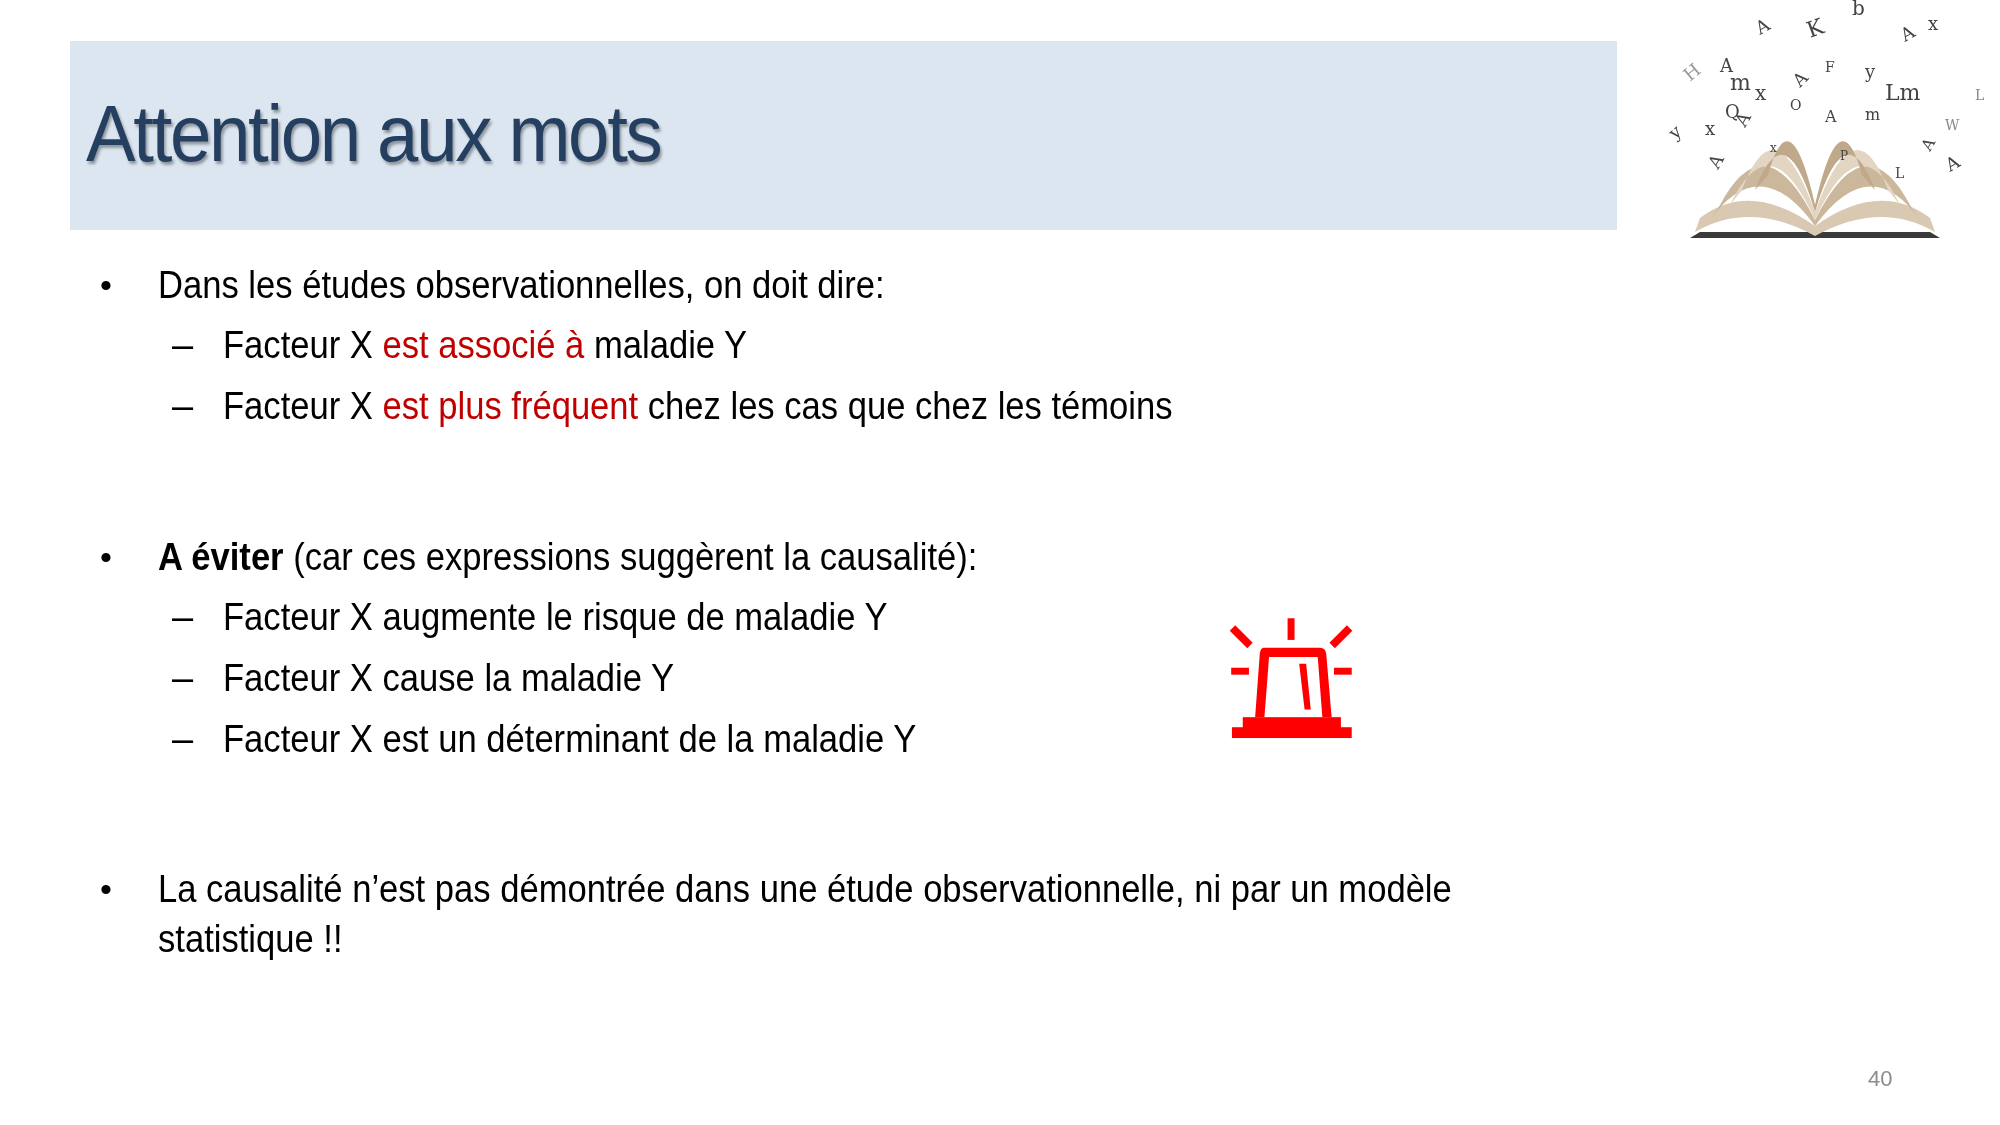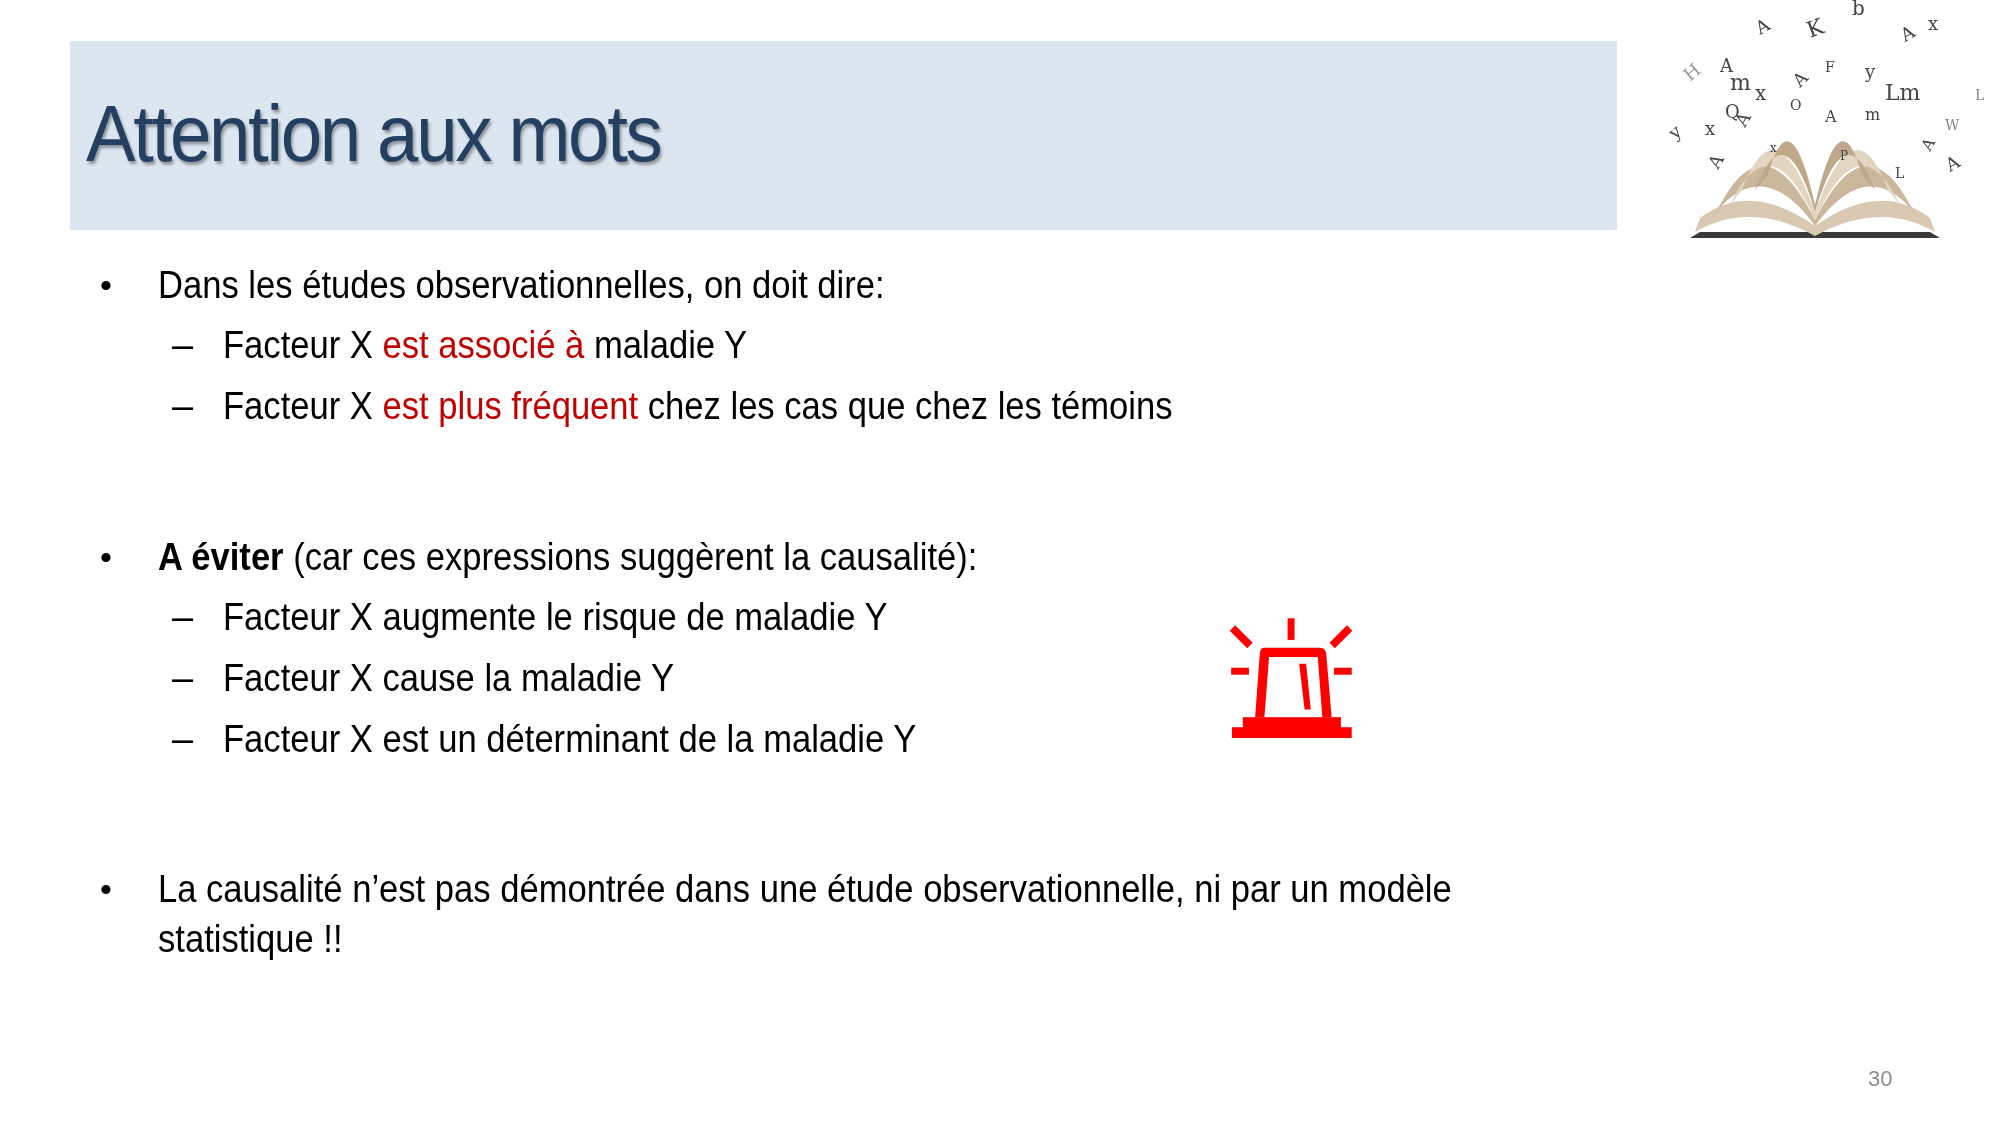--- a/index.html
+++ b/index.html
@@ -181,13 +181,13 @@
 
     <path d="M72 52 L145 52 Q152 52 153 60 L160 142 L148 142 L142 64 L79 64 L73 142 L61 142 L67 60 Q68 52 72 52 Z"></path>
 
     <path d="M118 73 L127 73 L133 132 L125 132 Z"></path>
 
     <rect x="45" y="142" width="127" height="15"></rect>
     <rect x="31" y="155" width="155" height="14"></rect>
   </svg>
 </div>
 
-<div class="page-number">30</div>
+<div class="page-number">40</div>
 
 </body></html>

